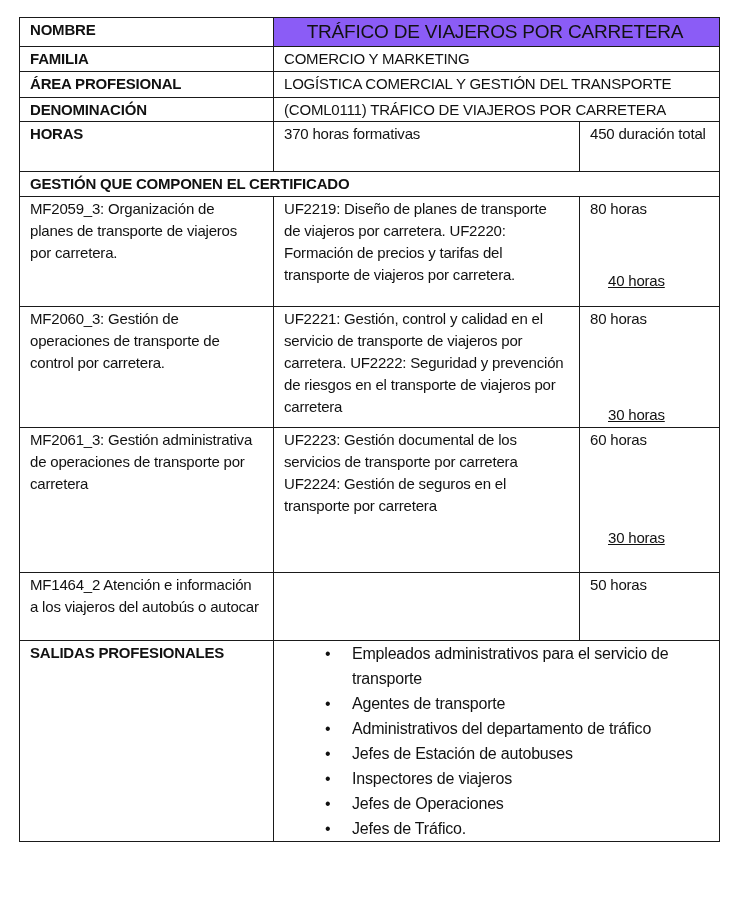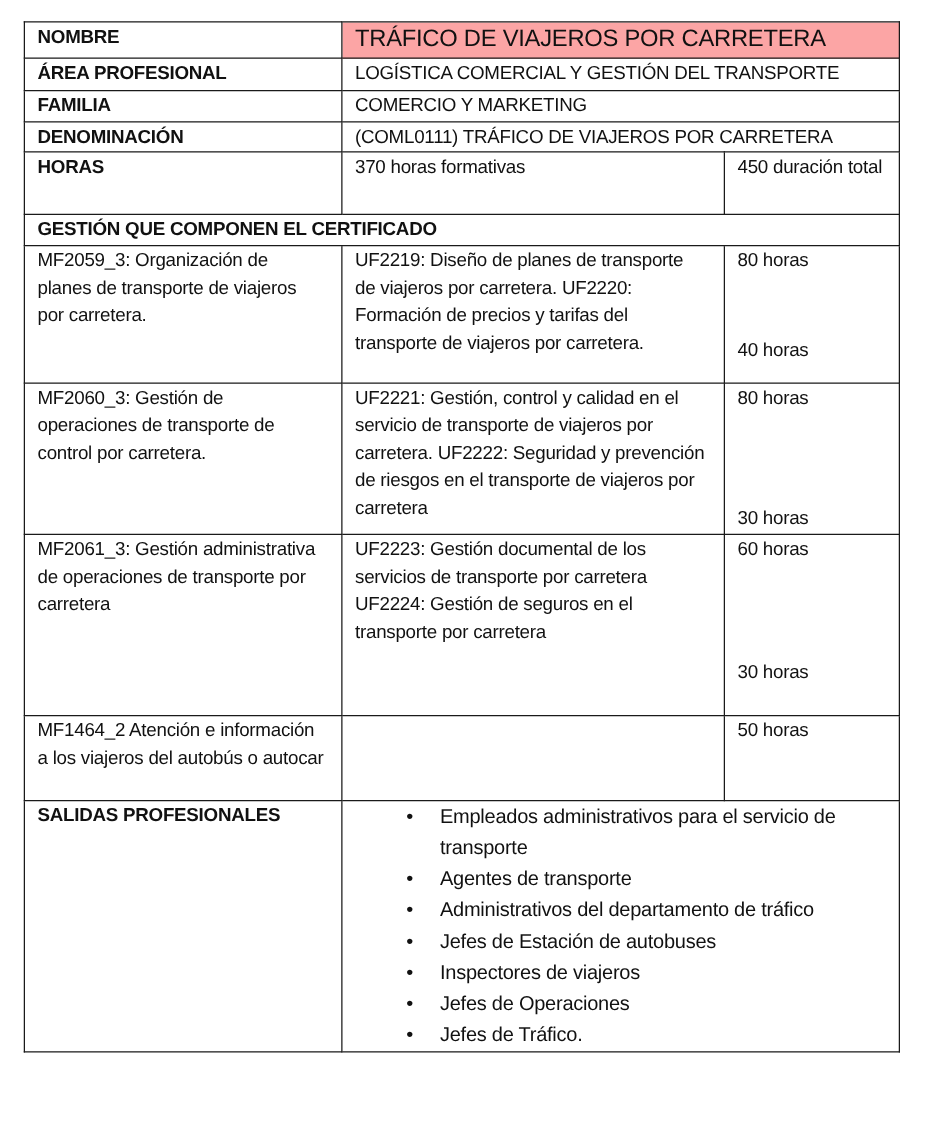--- a/index.html
+++ b/index.html
@@ -7,49 +7,49 @@
          font-family: "Liberation Sans", sans-serif; color: #111; }
   table.cert {
     position: absolute; left: 19px; top: 17px; width: 700px;
     border-collapse: collapse; table-layout: fixed;
     font-family: "Liberation Sans", sans-serif;
     font-size: 15px; line-height: 22px; letter-spacing: -0.2px;
   }
   table.cert td { border: 1.5px solid #1a1a1a; vertical-align: top; padding: 1px 13px 0 10px; }
   col.c1 { width: 254px; } col.c2 { width: 306px; } col.c3 { width: 140px; }
   .lbl { font-weight: bold; }
-  .title-cell { background: #fca5a5; font-size: 19px; line-height: 26px; padding-top: 2px; }
+  .title-cell { background: #8b5cf6; font-size: 19px; line-height: 26px; padding-top: 2px; text-align: center; }
   .hrs { position: relative; }
   .hrs .top { display: block; }
-  .hrs .bottom { position: absolute; left: 10px; bottom: 1px; }
+  .hrs .bottom { position: absolute; left: 28px; bottom: 1px; text-decoration: underline; }
   ul.outs { margin: 0; padding: 0 0 0 68px; list-style: none; font-size: 16px; line-height: 25px; }
   ul.outs li { position: relative; padding-left: 0; }
   ul.outs li .bullet { position: absolute; left: -27px; top: 0; }
 </style>
 </head>
 <body>
 
 <table class="cert">
   <colgroup>
       <col class="c1">
       <col class="c2">
       <col class="c3">
     </colgroup>
   <tbody>
       <tr style="height:29px">
     <td class="lbl">NOMBRE</td>
     <td colspan="2" class="title-cell">TRÁFICO DE VIAJEROS POR CARRETERA</td>
   </tr>
+  <tr style="height:25px">
+    <td class="lbl">FAMILIA</td>
+    <td colspan="2">COMERCIO Y MARKETING</td>
+  </tr>
   <tr style="height:26px">
     <td class="lbl">ÁREA PROFESIONAL</td>
     <td colspan="2">LOGÍSTICA COMERCIAL Y GESTIÓN DEL TRANSPORTE</td>
-  </tr>
-  <tr style="height:25px">
-    <td class="lbl">FAMILIA</td>
-    <td colspan="2">COMERCIO Y MARKETING</td>
   </tr>
   <tr style="height:24px">
     <td class="lbl">DENOMINACIÓN</td>
     <td colspan="2">(COML0111) TRÁFICO DE VIAJEROS POR CARRETERA</td>
   </tr>
   <tr style="height:50px">
     <td class="lbl">HORAS</td>
     <td>370 horas formativas</td>
     <td>450 duración total</td>
   </tr>

